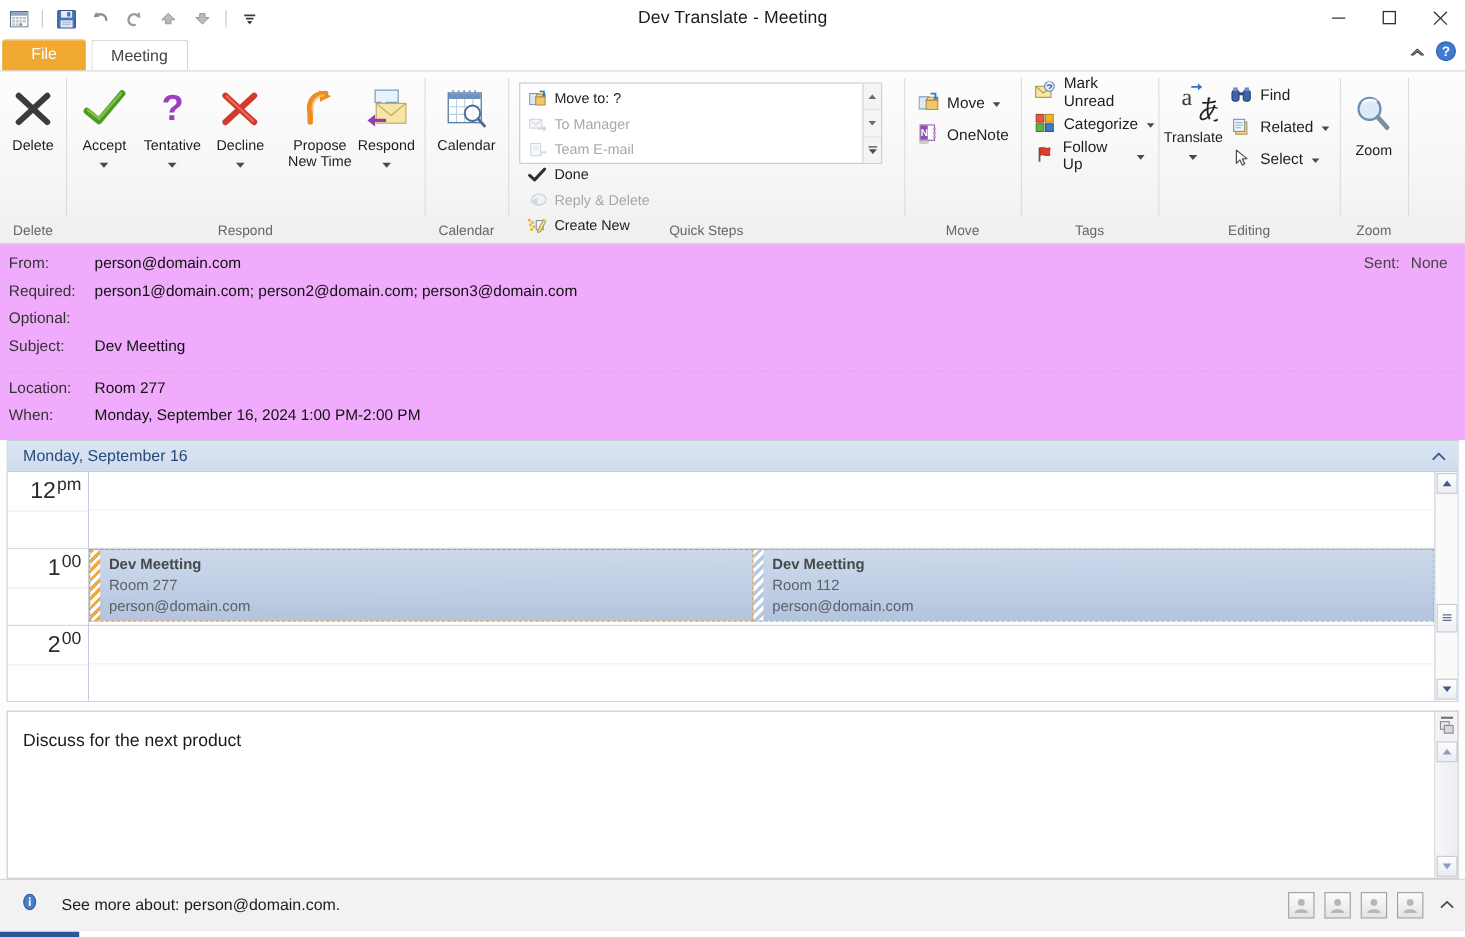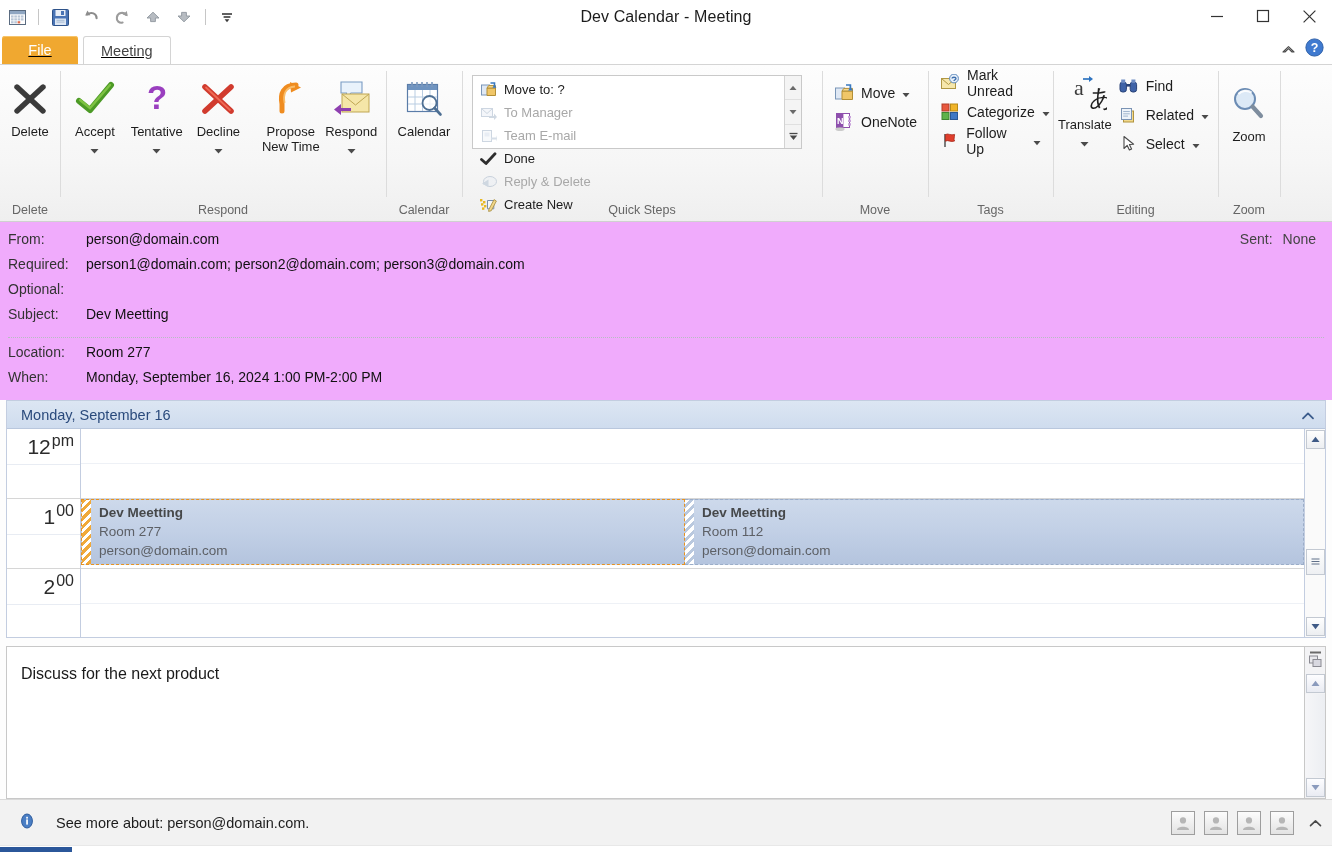--- a/index.html
+++ b/index.html
@@ -18,21 +18,21 @@
   .qat-sep { width: 1px; height: 16px; background: #c6c6c6; margin: 0 3px; }
   .wintitle {
     position: absolute; left: 0; right: 0; text-align: center;
     font-size: 16px; color: #1c1c1c; letter-spacing: .1px; pointer-events: none;
   }
   .wincontrols { position: absolute; right: 0; top: 0; display: flex; }
   .wc { width: 46px; height: 32px; display: flex; align-items: center; justify-content: center; }
   .wc svg { display: block; }
 
   
-  .tabrow { height: 30px; position: relative; flex: none; display: flex; align-items: flex-end; background: #fff; text-decoration: underline; }
+  .tabrow { height: 30px; position: relative; flex: none; display: flex; align-items: flex-end; background: #fff; }
   .tab-file {
     width: 76px; height: 28px; background: #f0a830; color: #fff;
     display: flex; align-items: center; justify-content: center;
     font-size: 14.5px; border-radius: 3px 3px 0 0; margin-left: 2px;
     box-shadow: inset 0 1px 0 #f7c46a;
   }
   .tab-meeting {
     height: 28px; padding: 0 17px; background: #fff; color: #444;
     display: flex; align-items: center; justify-content: center; font-size: 14.5px;
     border: 1px solid #d4d4d4; border-bottom: none; border-radius: 3px 3px 0 0; margin-left: 5px;
@@ -221,21 +221,21 @@
       </div>
       <div class="qat-sep"></div>
       <div class="qat-btn">
         <svg width="14" height="14" viewBox="0 0 14 14">
           <line x1="2" y1="4" x2="12" y2="4" stroke="#3a3a3a" stroke-width="1.6"></line>
           <line x1="3.6" y1="7" x2="10.4" y2="7" stroke="#3a3a3a" stroke-width="1.6"></line>
           <path d="M4.6 9.2 L9.4 9.2 L7 12.2 Z" fill="#3a3a3a"></path>
         </svg>
       </div>
     </div>
-    <div class="wintitle">Dev Calendar  -  Meeting</div>
+    <div class="wintitle">Dev Translate  -  Meeting</div>
     <div class="wincontrols">
       <div class="wc">
         <svg width="14" height="14" viewBox="0 0 14 14">
             <line x1="1" y1="7.5" x2="13" y2="7.5" stroke="#333" stroke-width="1.2"></line>
           </svg>
       </div>
       <div class="wc">
         <svg width="14" height="14" viewBox="0 0 14 14">
             <rect x="1.5" y="1.5" width="11" height="11" fill="none" stroke="#333" stroke-width="1.2"></rect>
           </svg>

